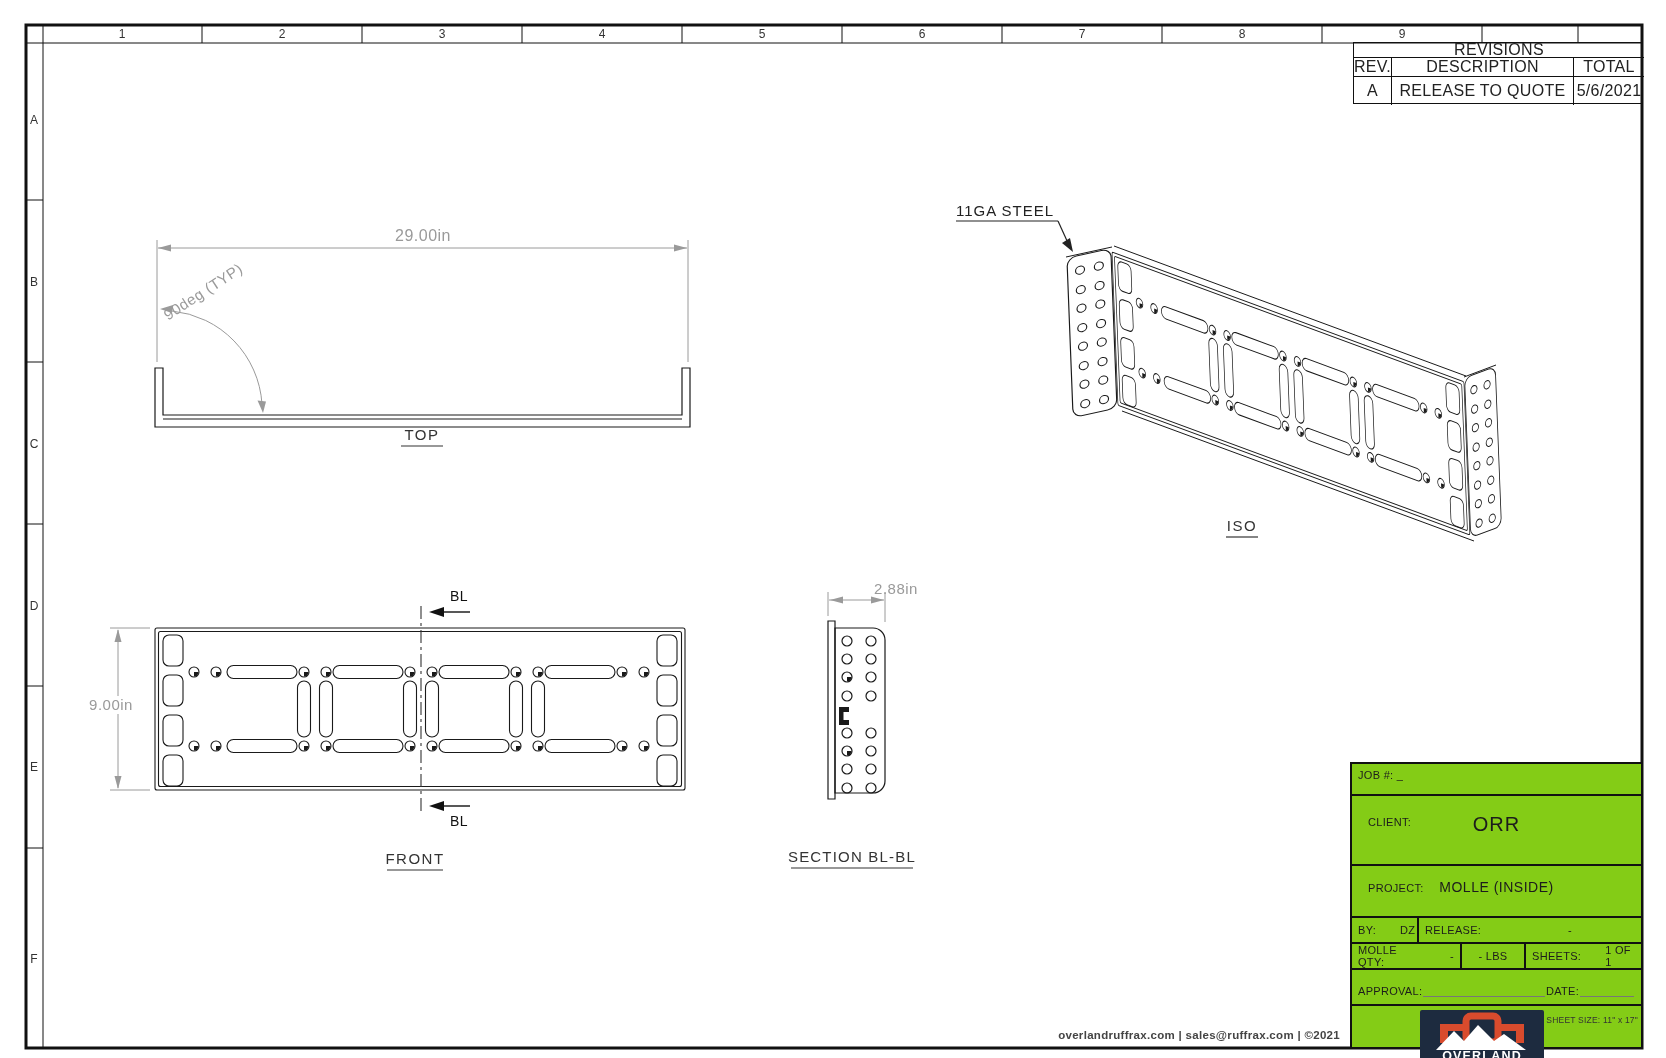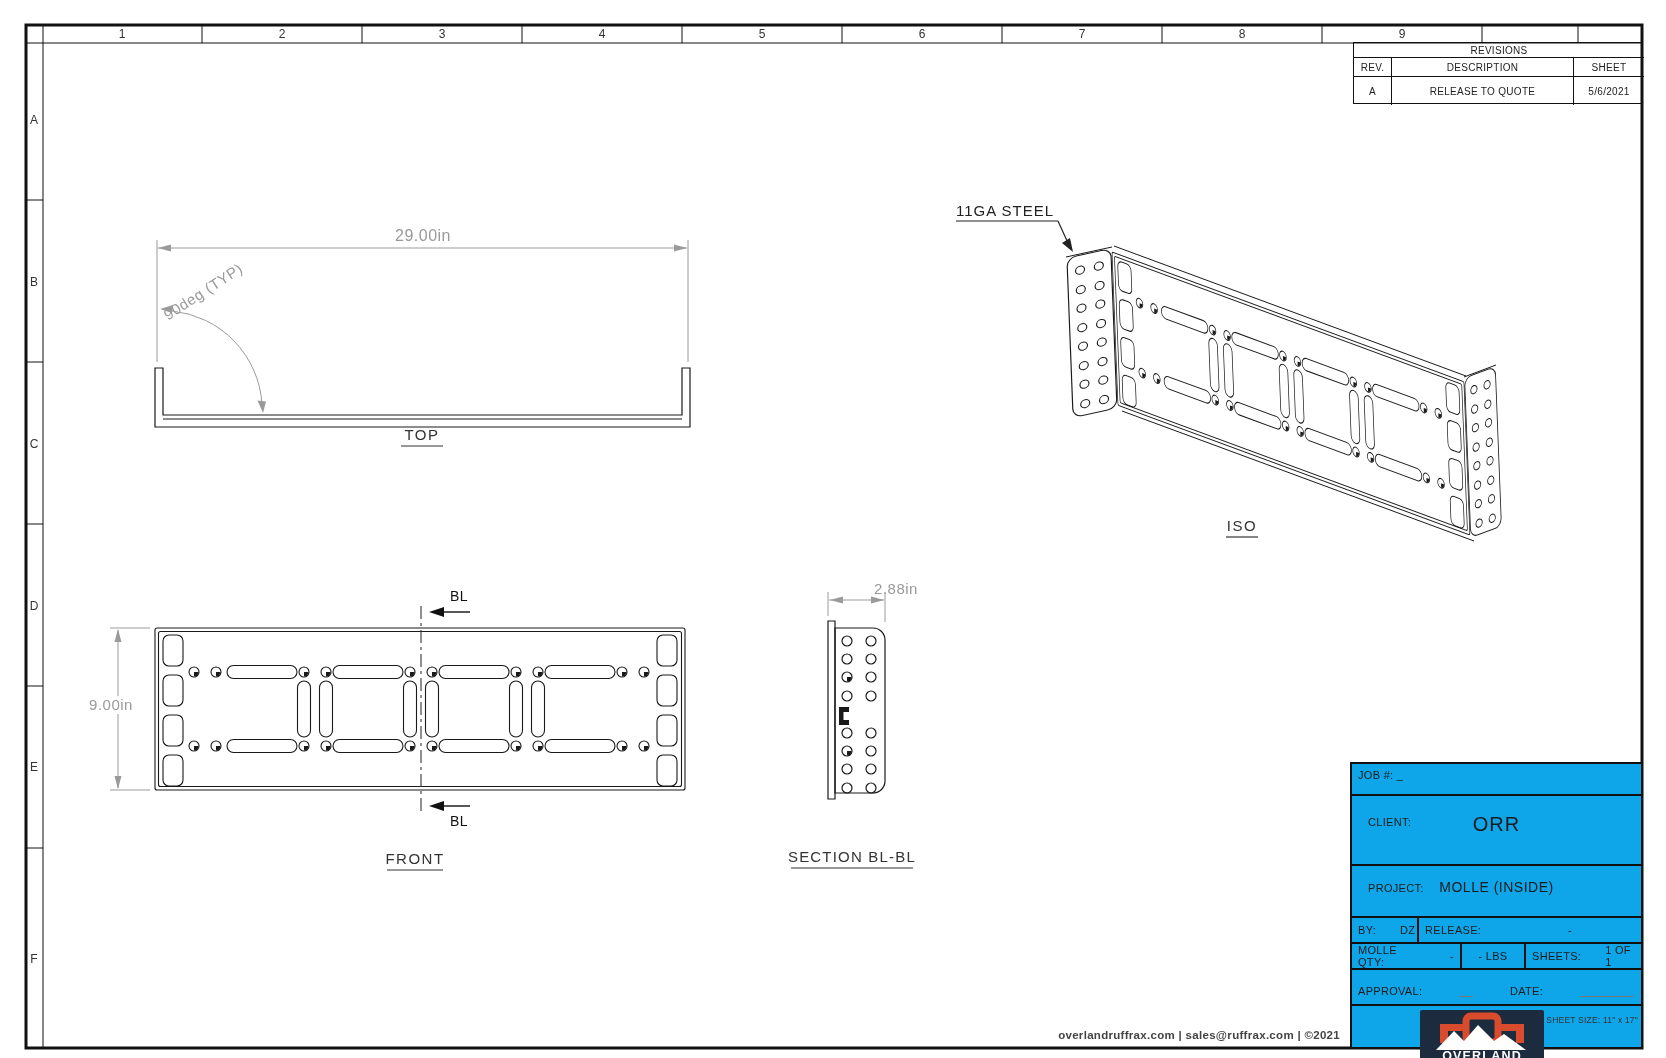--- a/index.html
+++ b/index.html
@@ -3,37 +3,37 @@
 <meta charset="utf-8">
 <style>
   html,body{margin:0;padding:0;background:#e8e8e8;}
   .sheet{position:relative;width:1666px;height:1058px;background:#ffffff;
          font-family:"Liberation Sans",sans-serif;overflow:hidden;}
   .sheet svg{position:absolute;top:0;left:0;}
 
   
   .rev-table{position:absolute;left:1353px;top:42px;width:290px;height:62px;
     display:grid;grid-template-columns:38px 182px 70px;grid-template-rows:15px 19px 28px;
-    border:1px solid #111;box-sizing:border-box;font-size:10px;color:#222;letter-spacing:.3px;}
+    border:1px solid #111;box-sizing:border-box;font-size:16px;color:#222;letter-spacing:.3px;}
   .rev-table div{display:flex;align-items:center;justify-content:center;box-sizing:border-box;}
   .rt-title{grid-column:1 / -1;border-bottom:1px solid #111;}
   .rt-b{border-bottom:1px solid #111;}
   .rt-r{border-right:1px solid #111;}
 
   
   .tblock{position:absolute;left:1350px;top:762px;width:293px;height:287px;
-    border:2px solid #111;box-sizing:border-box;font-size:11px;color:#1c1c1c;letter-spacing:.3px;background:#0ea5e9;}
+    border:2px solid #111;box-sizing:border-box;font-size:11px;color:#1c1c1c;letter-spacing:.3px;background:#84cc16;}
   .tb-row{position:relative;border-bottom:2px solid #111;box-sizing:border-box;}
   .tb-label{font-size:11px;color:#1c1c1c;}
   .row-job{height:32px;padding:5px 6px;}
   .row-client{height:53px;}
   .row-project{height:39px;}
   .row-byfin{height:26px;display:flex;}
   .row-total{height:26px;display:flex;}
-  .row-appr{height:36px;display:flex;align-items:flex-end;padding:0 6px 7px 6px;gap:36px;}
+  .row-appr{height:36px;display:flex;align-items:flex-end;padding:0 6px 7px 6px;}
   .row-logo{height:69px;border-bottom:none;}
   .corner-label{position:absolute;top:3px;left:16px;}
   .center-val{text-align:center;}
   .client-val{margin-top:17px;font-size:20px;letter-spacing:1px;}
   .project-val{margin-top:13px;font-size:14px;letter-spacing:.5px;}
   .cell{padding:5px 6px;box-sizing:border-box;display:flex;gap:24px;align-items:center;}
   .cell-br{border-right:2px solid #111;}
   .by-cell{width:67px;}
   .fin-cell{flex:1;}
   .fin-val{flex:1;text-align:center;}
@@ -278,21 +278,21 @@
     <path d="M1073 252 L1062 243 L1070 238 Z" fill="#222" stroke="none"></path>
     <text x="1242" y="531" font-size="15" fill="#333" text-anchor="middle" letter-spacing="1.5">ISO</text>
     <line x1="1226" y1="537" x2="1258" y2="537" stroke="#333" stroke-width="1.2"></line>
   </g>
 </svg>
 
 <div class="rev-table">
   <div class="rt-title">REVISIONS</div>
   <div class="rt-b rt-r">REV.</div>
   <div class="rt-b rt-r">DESCRIPTION</div>
-  <div class="rt-b">SHEET</div>
+  <div class="rt-b">TOTAL</div>
   <div class="rt-r">A</div>
   <div class="rt-r">RELEASE TO QUOTE</div>
   <div>5/6/2021</div>
 </div>
 
 <div class="tblock">
   <div class="tb-row row-job">
     <span class="tb-label">JOB #:</span>
     <span>_</span>
   </div>

